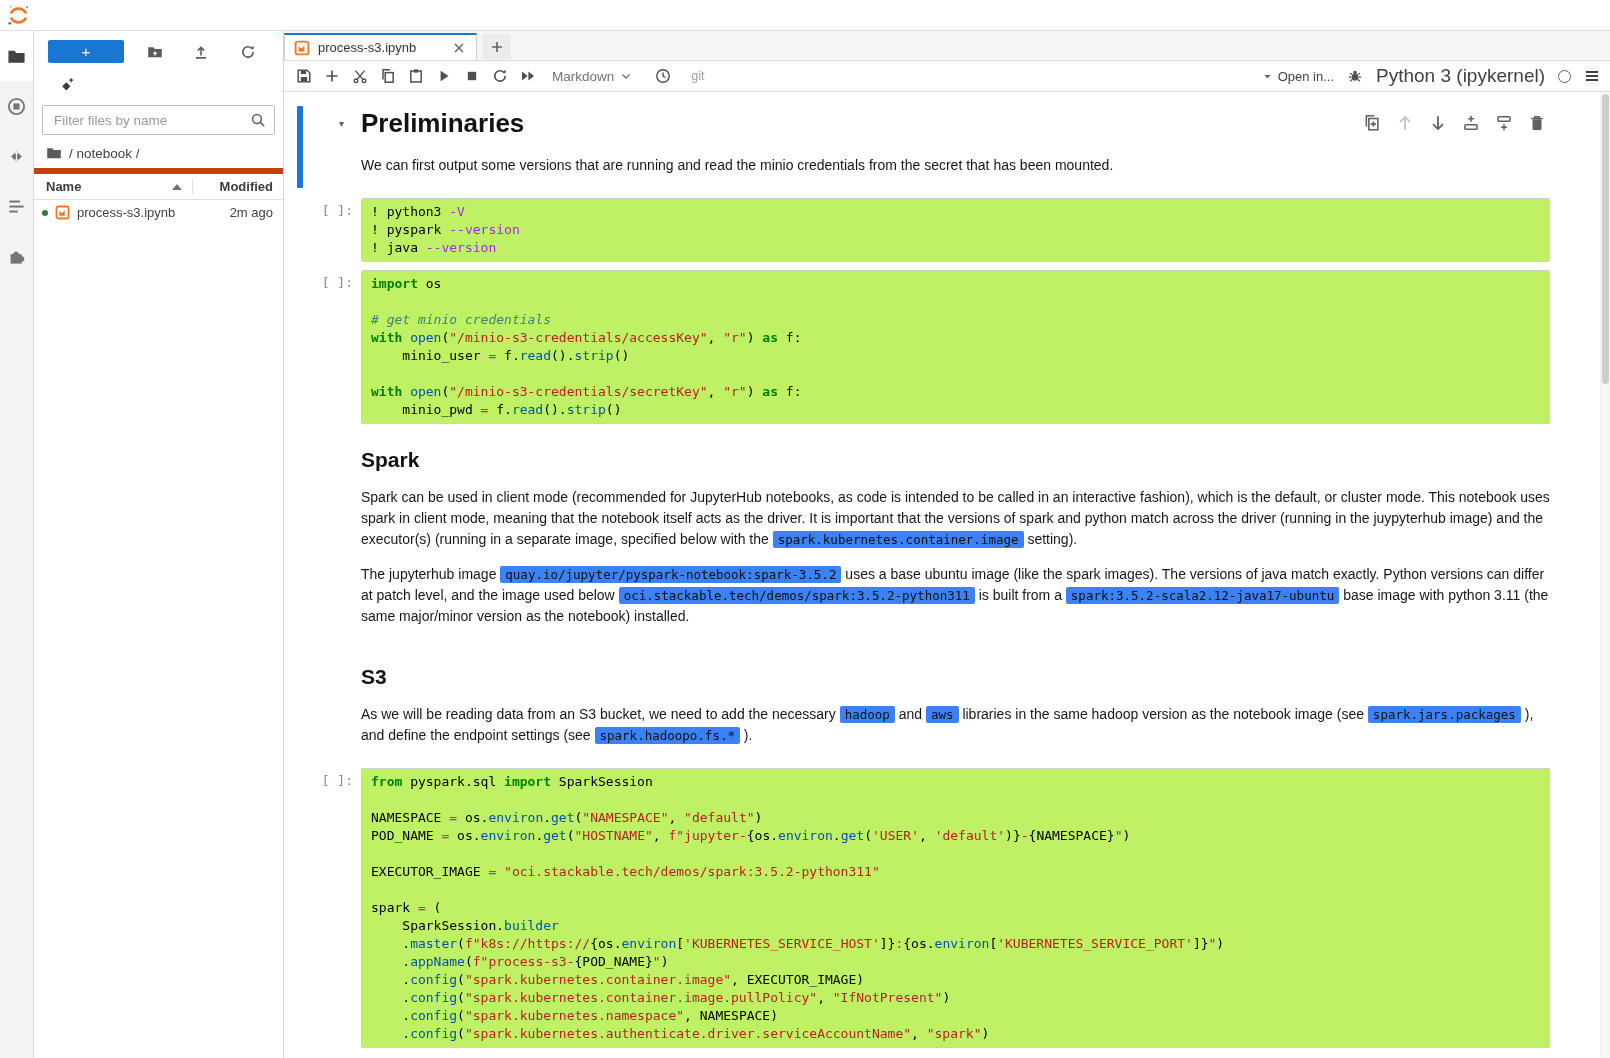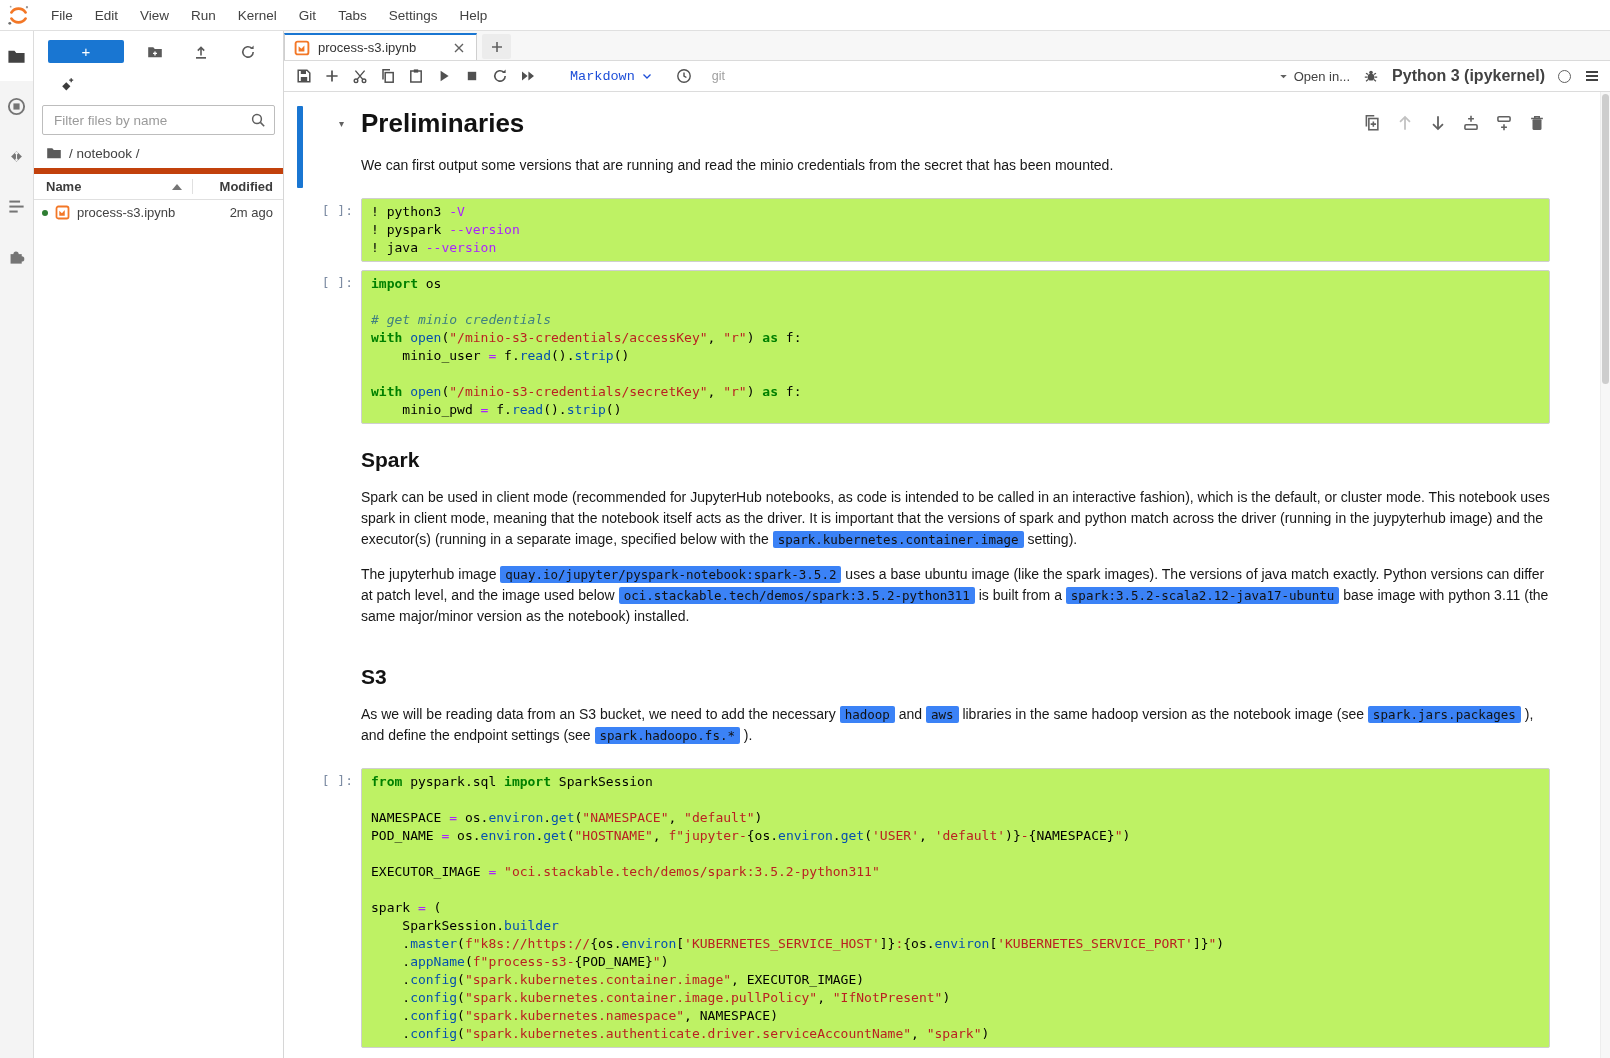--- a/index.html
+++ b/index.html
@@ -45,28 +45,28 @@
   .tabbar{flex:0 0 29px;background:#f7f7f7;border-bottom:1px solid #dadada;display:flex;align-items:flex-end;}
   .tab{height:27px;background:#fff;border-top:2px solid #1976d2;border-left:1px solid #cfcfcf;border-right:1px solid #cfcfcf;box-sizing:border-box;width:193px;display:flex;align-items:center;padding:0 9px;font-size:13px;color:#333;}
   .tab .nbicon{display:flex;}
   .tab-label{flex:1;margin-left:8px;}
   .tab-close{color:#616161;}
   .tab-add{width:29px;height:25px;margin:0 0 1px 5px;background:#ececec;display:flex;align-items:center;justify-content:center;color:#616161;border-radius:2px;}
   
   .nbtoolbar{flex:0 0 30px;border-bottom:1px solid #dcdcdc;display:flex;align-items:center;padding:0 10px 0 6px;background:#fff;}
   .tb-left{display:flex;align-items:center;}
   .tb-left .icn{width:28px;display:flex;justify-content:center;color:#505050;}
-  .celltype{display:flex;align-items:center;margin-left:28px;font-size:13.5px;color:#1d4ed8;gap:5px;font-family:Liberation Mono, monospace;}
+  .celltype{display:flex;align-items:center;margin-left:10px;font-size:13.5px;color:#737373;gap:5px;}
   .celltype .caret svg{width:14px;height:14px;}
   .tbclock{margin-left:22px;color:#505050;}
   .gitlabel{margin-left:20px;color:#9e9e9e;font-size:12.5px;}
   .tb-right{margin-left:auto;display:flex;align-items:center;gap:13px;}
   .openin{display:flex;align-items:center;gap:4px;font-size:13px;color:#424242;justify-content:space-between;}
   .openin .caret svg{width:13px;height:13px;}
-  .kernelname{font-size:16px;color:#424242;font-weight:bold;}
+  .kernelname{font-size:19px;color:#424242;}
   .kcircle{width:13px;height:13px;border:1.7px solid #616161;border-radius:50%;box-sizing:border-box;}
   .icn{display:inline-flex;}
   .icn svg{width:16px;height:16px;display:block;}
   
   .nbcontent{flex:1;position:relative;overflow:hidden;background:#fff;}
   .cells{padding:12px 60px 0 13px;}
   .cell{display:flex;position:relative;margin-bottom:8px;}
   .cell .prompt{flex:0 0 64px;text-align:right;padding:5px 8px 0 0;box-sizing:border-box;
     font-family:"DejaVu Sans Mono",monospace;font-size:13px;color:#7d8ca3;}
   .cellbody{flex:1;position:relative;min-width:0;}
@@ -102,31 +102,20 @@
   <div class="menubar">
     <span class="logo">
       <svg viewBox="0 0 24 24">
         <path d="M4.6 15.2c1.8 2.6 4.4 4 7.4 4s5.6-1.4 7.4-4" stroke="#f37726" stroke-width="2.8" fill="none" stroke-linecap="round"></path>
         <path d="M4.6 8.8C6.4 6.2 9 4.8 12 4.8s5.6 1.4 7.4 4" stroke="#f37726" stroke-width="2.8" fill="none" stroke-linecap="round"></path>
         <circle cx="20.8" cy="3.4" r="1.2" fill="#989798"></circle>
         <circle cx="2.9" cy="20.2" r="1.5" fill="#6f7070"></circle>
         <circle cx="3.8" cy="2.8" r="0.9" fill="#9e9e9e"></circle>
       </svg>
     </span>
-    <nav class="menu-items">
-        <span class="menu-item">File</span>
-        <span class="menu-item">Edit</span>
-        <span class="menu-item">View</span>
-        <span class="menu-item">Run</span>
-        <span class="menu-item">Kernel</span>
-        <span class="menu-item">Git</span>
-        <span class="menu-item">Tabs</span>
-        <span class="menu-item">Settings</span>
-        <span class="menu-item">Help</span>
-      </nav>
   </div>
 
   <div class="bodyrow">
     <div class="activitybar">
         <div class="ab-item active">
           <svg viewBox="0 0 16 16">
             <path d="M1.2 3.2h5.1l1.5 1.9h7v8.2H1.2z" fill="currentColor"></path>
           </svg>
         </div>
         <div class="ab-item">

